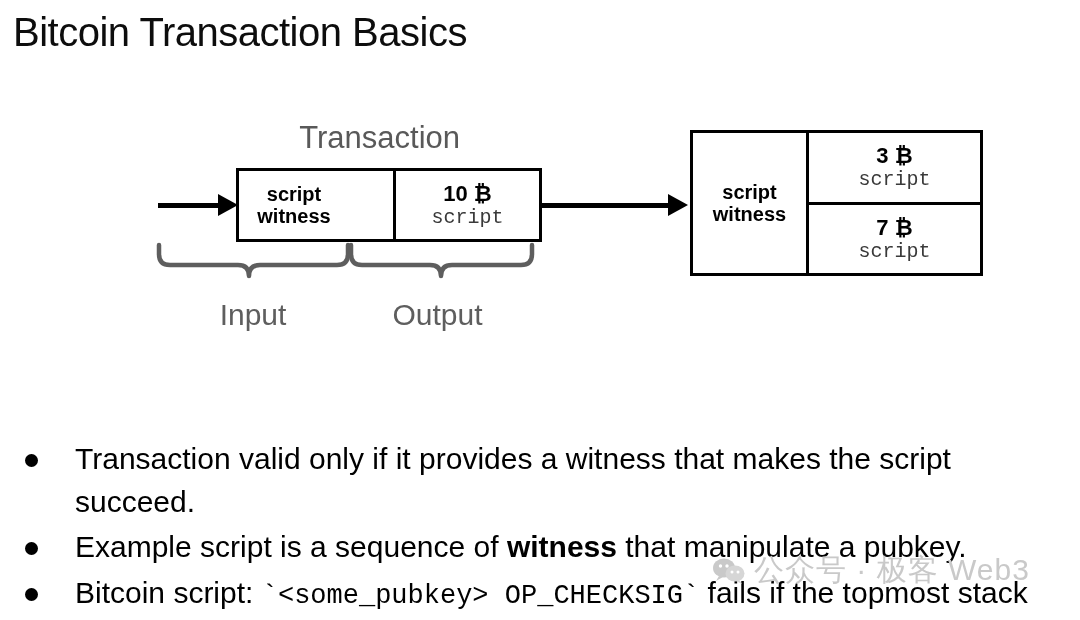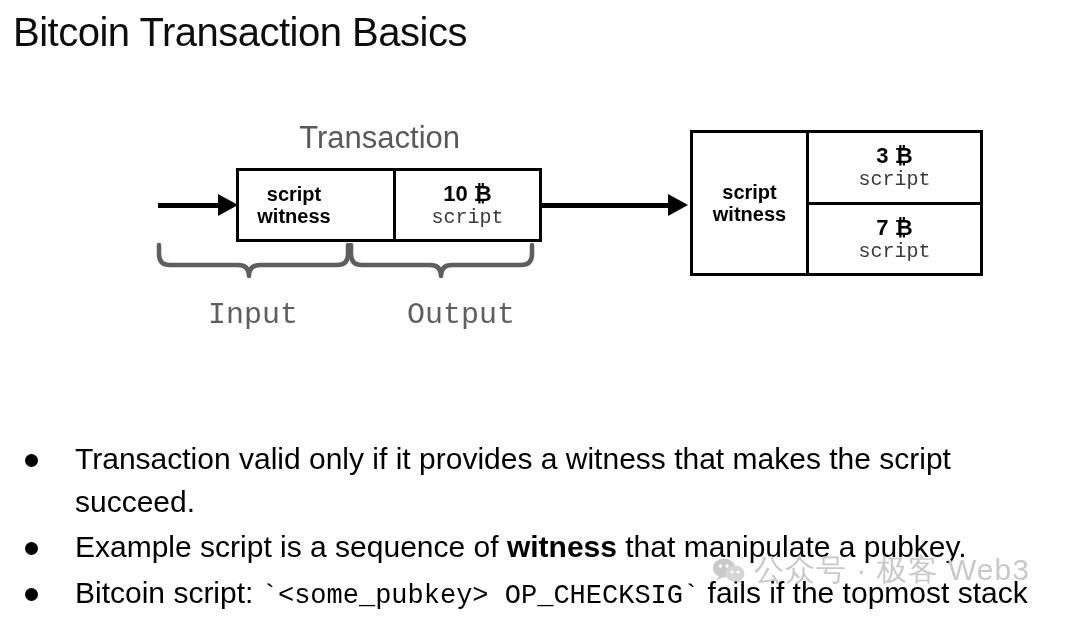--- a/index.html
+++ b/index.html
@@ -144,24 +144,23 @@
     position: absolute;
     left: 150px;
     top: 142px;
   }
   .brace-label {
     position: absolute;
     font-size: 30px;
     color: #5e5e5e;
     white-space: nowrap;
     text-align: center;
-    font-family: Liberation Mono, monospace;
   }
   #label-input  { left: 183px; top: 198px; width: 140px; }
-  #label-output { left: 360px; top: 198px; width: 155px; text-align: right; }
+  #label-output { left: 360px; top: 198px; width: 155px; }
 
   
   #bullets {
     position: absolute;
     left: 16px;
     top: 398px;
     width: 1055px;
     margin-top: 40px;
   }
   .bullet {

